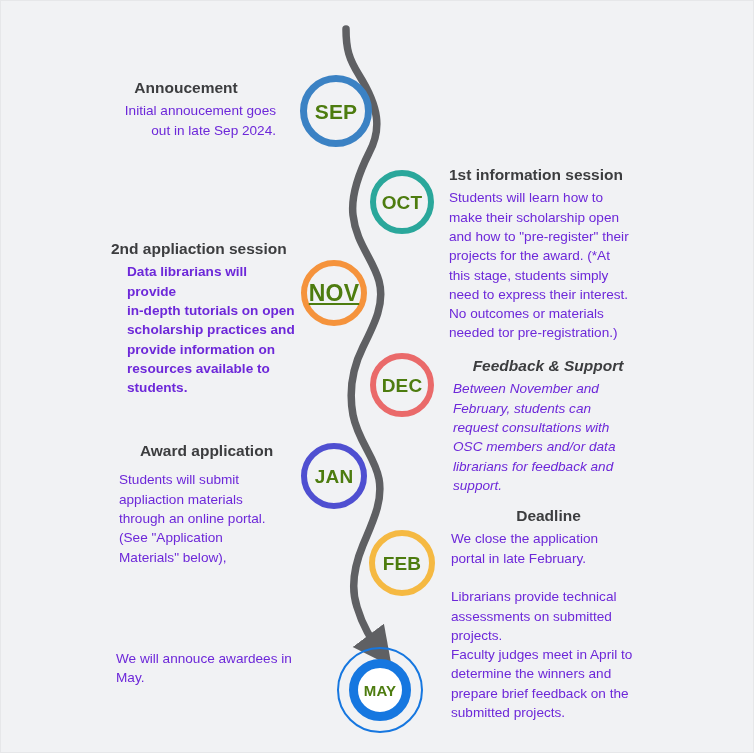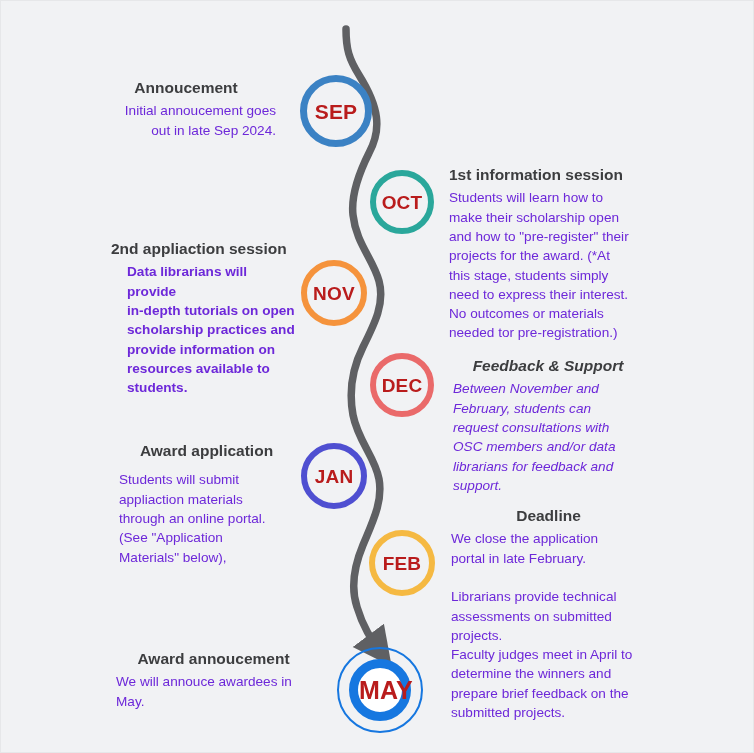--- a/index.html
+++ b/index.html
@@ -32,21 +32,21 @@
     position: absolute;
     border-radius: 50%;
     background: transparent;
     box-sizing: border-box;
     display: flex;
     align-items: center;
     justify-content: center;
   }
   .month-label {
     font-weight: bold;
-    color: #b91c1c;
+    color: #4d7c0f;
     letter-spacing: 0.2px;
     line-height: 1;
   }
   .node-outer-ring {
     position: absolute;
     border-radius: 50%;
     box-sizing: border-box;
   }
   .entry {
     position: absolute;
@@ -96,38 +96,38 @@
 
   <div class="month-node" style="left:299px; top:74px; width:72px; height:72px; border:7px solid #3b82c4;">
     <span class="month-label" style="font-size:21px;">SEP</span>
   </div>
 
   <div class="month-node" style="left:369px; top:169px; width:64px; height:64px; border:6px solid #2aa79b;">
     <span class="month-label" style="font-size:19px;">OCT</span>
   </div>
 
   <div class="month-node" style="left:300px; top:259px; width:66px; height:66px; border:6px solid #f5933c;">
-    <span class="month-label" style="font-size:19px;">NOV</span>
+    <span class="month-label" style="font-size:23px;text-decoration:underline;">NOV</span>
   </div>
 
   <div class="month-node" style="left:369px; top:352px; width:64px; height:64px; border:6px solid #ea6a6a;">
     <span class="month-label" style="font-size:19px;">DEC</span>
   </div>
 
   <div class="month-node" style="left:300px; top:442px; width:66px; height:66px; border:6px solid #4f4fd1;">
     <span class="month-label" style="font-size:19px;">JAN</span>
   </div>
 
   <div class="month-node" style="left:368px; top:529px; width:66px; height:66px; border:6px solid #f5b942;">
     <span class="month-label" style="font-size:19px;">FEB</span>
   </div>
 
   <div class="node-outer-ring" style="left:336px; top:646px; width:86px; height:86px; border:2px solid #1677e0;"></div>
   <div class="month-node" style="left:348px; top:658px; width:62px; height:62px; border:9px solid #1677e0; background:#ffffff;">
-    <span class="month-label" style="font-size:25px;padding-left:12px;">MAY</span>
+    <span class="month-label" style="font-size:15px;">MAY</span>
   </div>
 
   <div class="entry align-right" style="left:95px; top:70px; width:180px;">
     <p class="entry-title title-center">Annoucement</p>
     <p class="entry-body">Initial annoucement goes
 out in late Sep 2024.</p>
   </div>
 
   <div class="entry align-left" style="left:448px; top:164px; width:190px;">
     <p class="entry-title">1st information session</p>
@@ -178,18 +178,17 @@
 Librarians provide technical
 assessments on submitted
 projects.
 Faculty judges meet in April to
 determine the winners and
 prepare brief feedback on the
 submitted projects.</p>
   </div>
 
   <div class="entry align-left" style="left:115px; top:648px; width:195px;">
-    <p class="entry-title title-center">Award annoucement</p>
     <p class="entry-body">We will annouce awardees in
 May.</p>
   </div>
 
 </div>
 
 </body></html>

